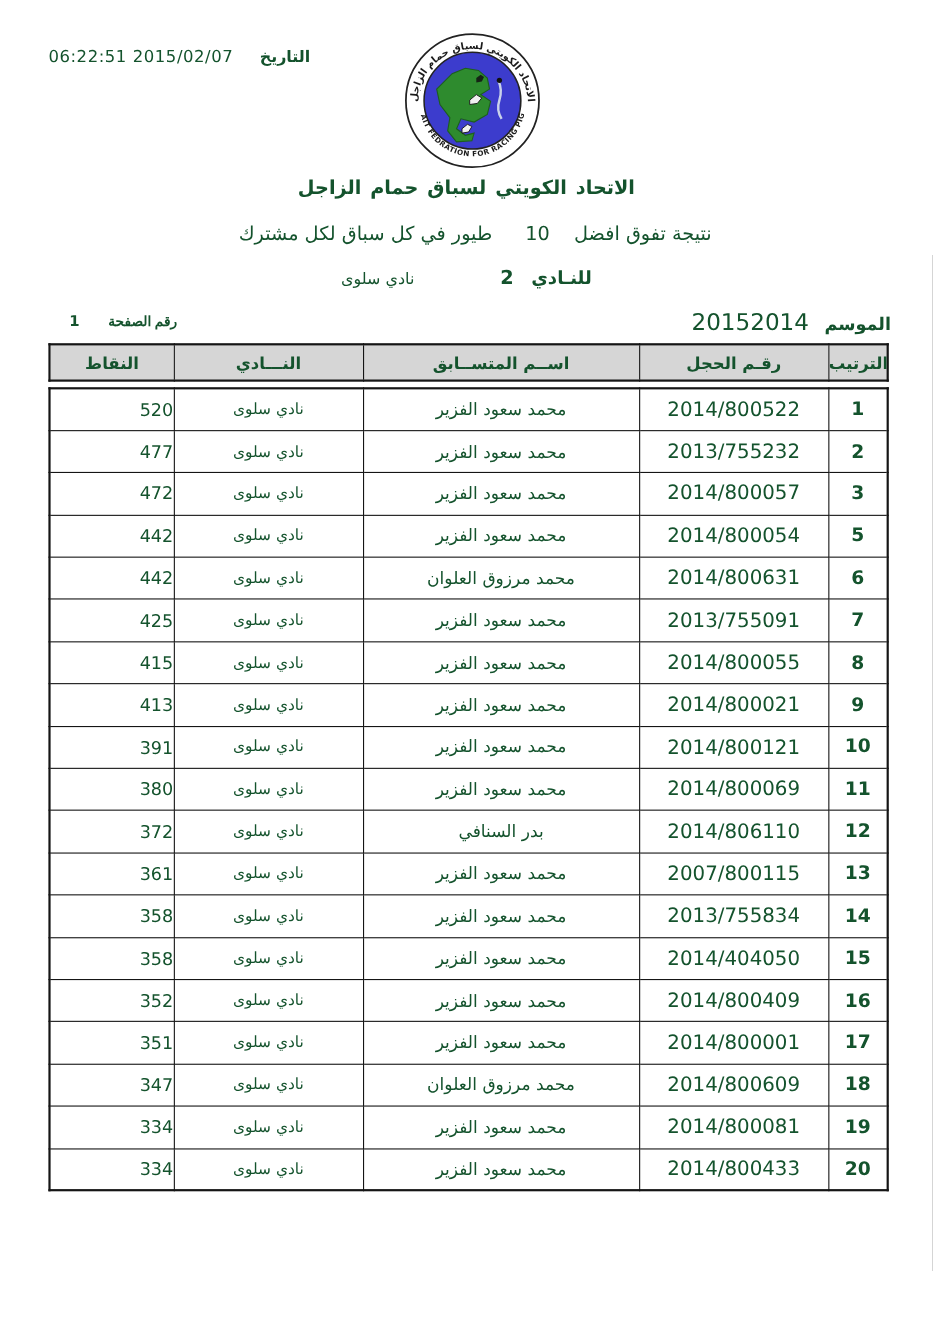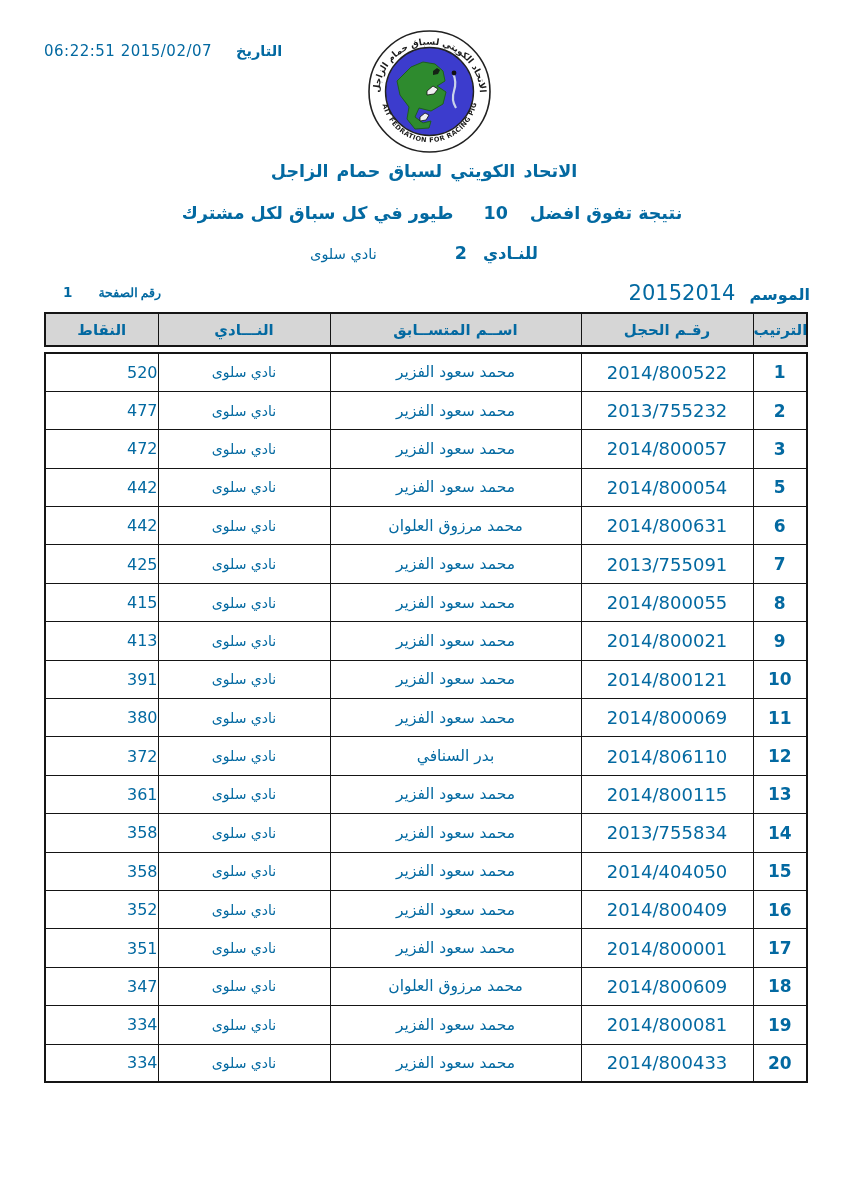--- a/index.html
+++ b/index.html
@@ -3,39 +3,39 @@
 <meta charset="utf-8">
 <style>
   * { margin:0; padding:0; box-sizing:border-box; }
   html,body { background:#888; }
   .page {
     position:relative;
     width:848px; height:1200px;
     margin:0 auto;
     background:#ffffff;
     font-family:"DejaVu Sans", sans-serif;
-    color:#0369a1;
+    color:#14532d;
     overflow:hidden;
   }
 
   
   .date-line {
     position:absolute; top:42px; left:44px;
     display:flex; align-items:baseline; gap:24px;
   }
   .date-line .stamp { font-size:15px; letter-spacing:0.5px; direction:ltr; }
   .date-line .label { font-size:14.5px; font-weight:bold; }
 
   
   .logo { position:absolute; top:29px; left:367px; width:125px; height:125px; }
 
   
   .title-block { position:absolute; top:161px; left:0; width:848px; text-align:center; }
   .title-main { font-size:17.5px; font-weight:bold; word-spacing:2px; }
-  .title-sub  { margin-top:22px; font-size:17.5px; font-weight:bold; direction:rtl;margin-left:16px; }
+  .title-sub  { margin-top:22px; font-size:17.5px; font-weight:normal; direction:rtl;margin-left:16px; }
   .title-sub .seg-a { margin-left:22px; }
   .title-sub .num-10 { margin-left:30px; font-family:"DejaVu Sans", sans-serif; }
   .title-club { margin-top:20px; direction:rtl; display:flex; justify-content:center; align-items:baseline; }
   .title-club .club-label { font-size:16.5px; font-weight:bold; }
   .title-club .club-number { font-size:17.5px; font-weight:bold; margin-right:16px; }
   .title-club .club-name { font-size:14.5px; margin-right:78px; }
 
   
   .season-line {
     position:absolute; top:281px; right:38px;
@@ -230,21 +230,21 @@
       <td class="c-points">372</td>
       <td class="c-club">نادي سلوى</td>
       <td class="c-name">بدر السنافي</td>
       <td class="c-ring">2014/806110</td>
       <td class="c-rank">12</td>
     </tr>
         <tr>
       <td class="c-points">361</td>
       <td class="c-club">نادي سلوى</td>
       <td class="c-name">محمد سعود الفزير</td>
-      <td class="c-ring">2014/800115</td>
+      <td class="c-ring">2007/800115</td>
       <td class="c-rank">13</td>
     </tr>
         <tr>
       <td class="c-points">358</td>
       <td class="c-club">نادي سلوى</td>
       <td class="c-name">محمد سعود الفزير</td>
       <td class="c-ring">2013/755834</td>
       <td class="c-rank">14</td>
     </tr>
         <tr>

